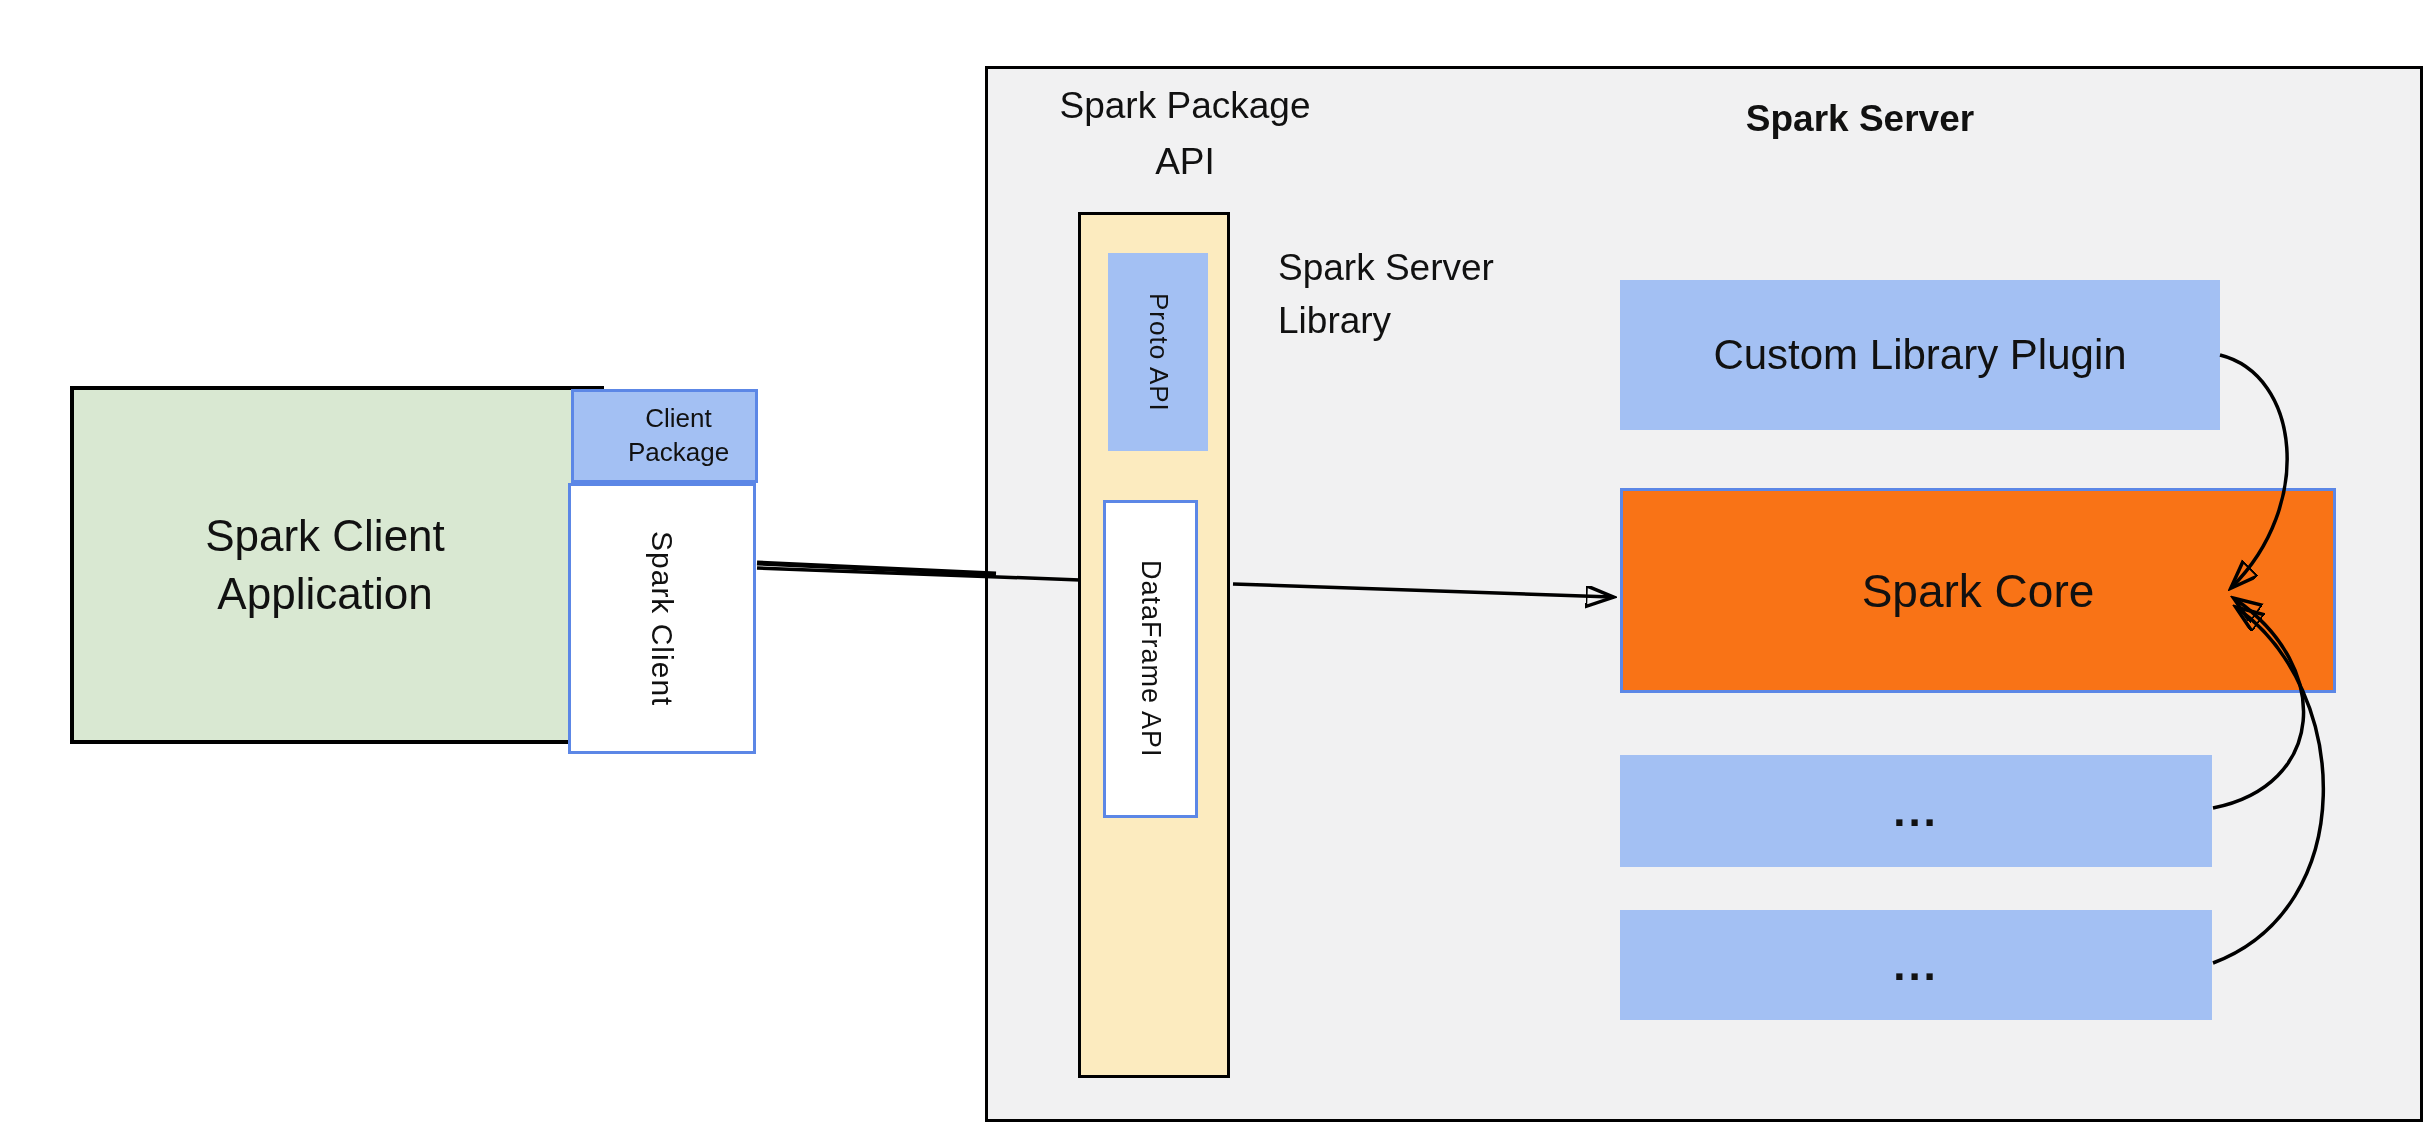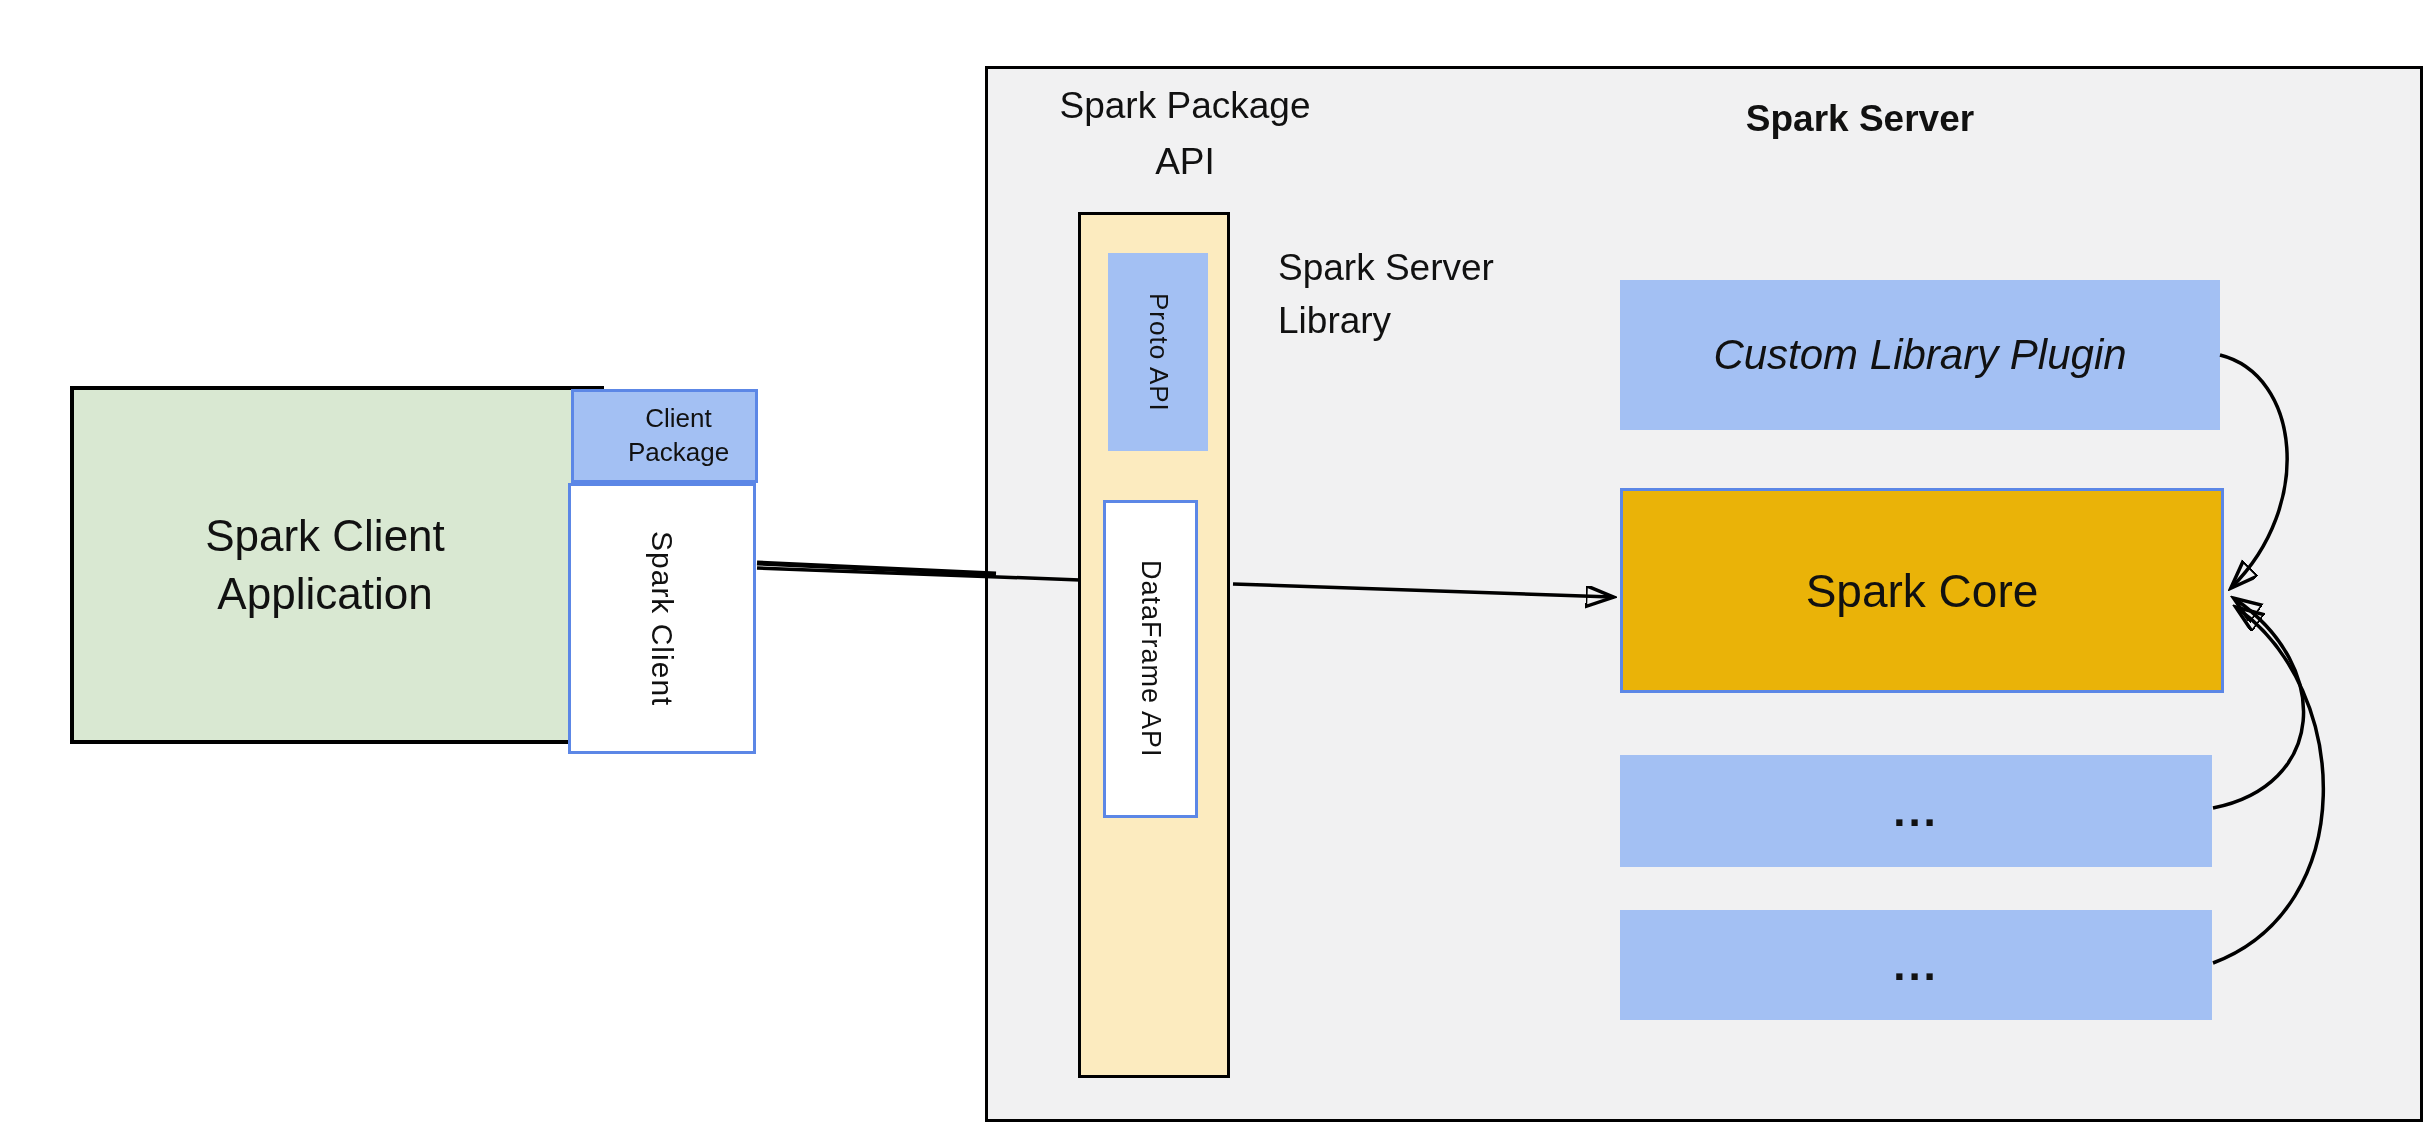--- a/index.html
+++ b/index.html
@@ -21,22 +21,22 @@
   .connect-title{left:1010px;top:78px;width:350px;z-index:2;font-size:37px;line-height:1.5;text-align:center;}
   .server-title{left:1680px;top:98px;width:360px;z-index:2;font-size:37px;font-weight:bold;text-align:center;}
 
   
   .yellow-box{left:1078px;top:212px;width:152px;height:866px;background:#fcebbf;border:3px solid #000000;z-index:1;}
   .proto-box{left:1108px;top:253px;width:100px;height:198px;background:#a3c0f3;z-index:2;font-size:26px;}
   .df-box{left:1103px;top:500px;width:95px;height:318px;background:#ffffff;border:3px solid #5c87e6;z-index:2;font-size:27px;}
   .server-lib-label{left:1278px;top:242px;width:340px;z-index:2;font-size:37px;line-height:1.42;text-align:left;}
 
   
-  .plugin-box{left:1620px;top:280px;width:600px;height:150px;background:#a3c0f3;z-index:2;font-size:42px;font-style:italic;}
-  .core-box{left:1620px;top:488px;width:604px;height:205px;background:#eab308;border:3px solid #5c87e6;z-index:2;font-size:46px;}
+  .plugin-box{left:1620px;top:280px;width:600px;height:150px;background:#a3c0f3;z-index:2;font-size:42px;}
+  .core-box{left:1620px;top:488px;width:716px;height:205px;background:#f97316;border:3px solid #5c87e6;z-index:2;font-size:46px;}
   .ext1-box{left:1620px;top:755px;width:592px;height:112px;background:#a3c0f3;z-index:2;font-size:44px;font-weight:bold;letter-spacing:3px;}
   .ext2-box{left:1620px;top:910px;width:592px;height:110px;background:#a3c0f3;z-index:2;font-size:44px;font-weight:bold;letter-spacing:3px;}
 
   
   .arrows{position:absolute;left:0;top:0;width:2435px;height:1135px;z-index:5;pointer-events:none;}
   .arrows path, .arrows line{fill:none;stroke:#000000;}
 </style>
 </head>
 <body>
 

